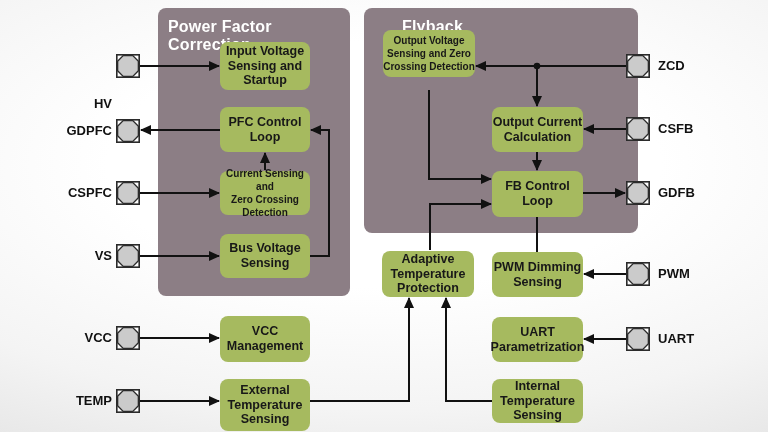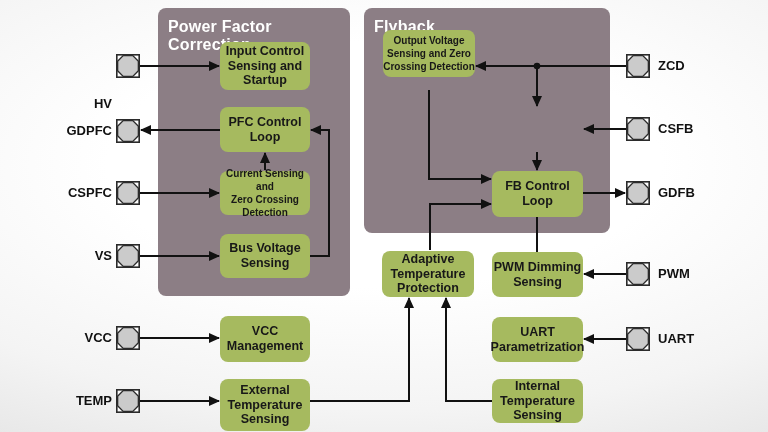--- a/index.html
+++ b/index.html
@@ -23,21 +23,21 @@
   .pin-label.right{left:658px;width:90px;text-align:left;}
 </style>
 </head>
 <body>
 
 <div class="stage">
 
   <div class="container" style="left:158px;top:8px;width:192px;height:288px;">
     <div class="container-title">Power Factor Correction</div>
   </div>
-  <div class="container" style="left:364px;top:8px;width:246px;height:225px;">
+  <div class="container" style="left:364px;top:8px;width:246px;height:225px;padding-left:28px;">
     <div class="container-title">Flyback</div>
   </div>
 
   <svg class="wires" width="768" height="432" viewBox="0 0 768 432">
     <defs>
       <marker id="ah" markerUnits="userSpaceOnUse" markerWidth="11" markerHeight="10" refX="10" refY="5" orient="auto">
         <path d="M0,0 L11,5 L0,10 z" fill="#111111"></path>
       </marker>
       <symbol id="pad" viewBox="0 0 24 24">
         <rect x="0.8" y="0.8" width="22.4" height="22.4" fill="#fbfbfb" stroke="#2b2b2b" stroke-width="1.6"></rect>
@@ -63,21 +63,21 @@
       <path d="M537,217 V252"></path>
       <path d="M626,274 H584" marker-end="url(#ah)"></path>
       <path d="M626,339 H584" marker-end="url(#ah)"></path>
       <path d="M310,401 H409 V298" marker-end="url(#ah)"></path>
       <path d="M492,401 H446 V298" marker-end="url(#ah)"></path>
     </g>
     <circle cx="537" cy="66" r="3.3" fill="#111111"></circle>
   </svg>
 
   <div class="block" style="left:220px;top:42px;width:90px;height:48px;">
-    <span>Input Control
+    <span>Input Voltage
 Sensing and
 Startup</span></div>
   <div class="block" style="left:220px;top:107px;width:90px;height:45px;">
     <span>PFC Control
 Loop</span></div>
   <div class="block small" style="left:220px;top:171px;width:90px;height:44px;">
     <span>Current Sensing and
 Zero Crossing
 Detection</span></div>
   <div class="block" style="left:220px;top:234px;width:90px;height:44px;justify-content:center;">
@@ -88,20 +88,23 @@
 Management</span></div>
   <div class="block" style="left:220px;top:379px;width:90px;height:52px;">
     <span>External
 Temperature
 Sensing</span></div>
 
   <div class="block small" style="left:383px;top:30px;width:92px;height:47px;">
     <span>Output Voltage
 Sensing and Zero
 Crossing Detection</span></div>
+  <div class="block" style="left:492px;top:107px;width:91px;height:45px;">
+    <span>Output Current
+Calculation</span></div>
   <div class="block" style="left:492px;top:171px;width:91px;height:46px;">
     <span>FB Control Loop</span></div>
   <div class="block" style="left:382px;top:251px;width:92px;height:46px;">
     <span>Adaptive
 Temperature
 Protection</span></div>
   <div class="block" style="left:492px;top:252px;width:91px;height:45px;">
     <span>PWM Dimming
 Sensing</span></div>
   <div class="block" style="left:492px;top:317px;width:91px;height:45px;">

